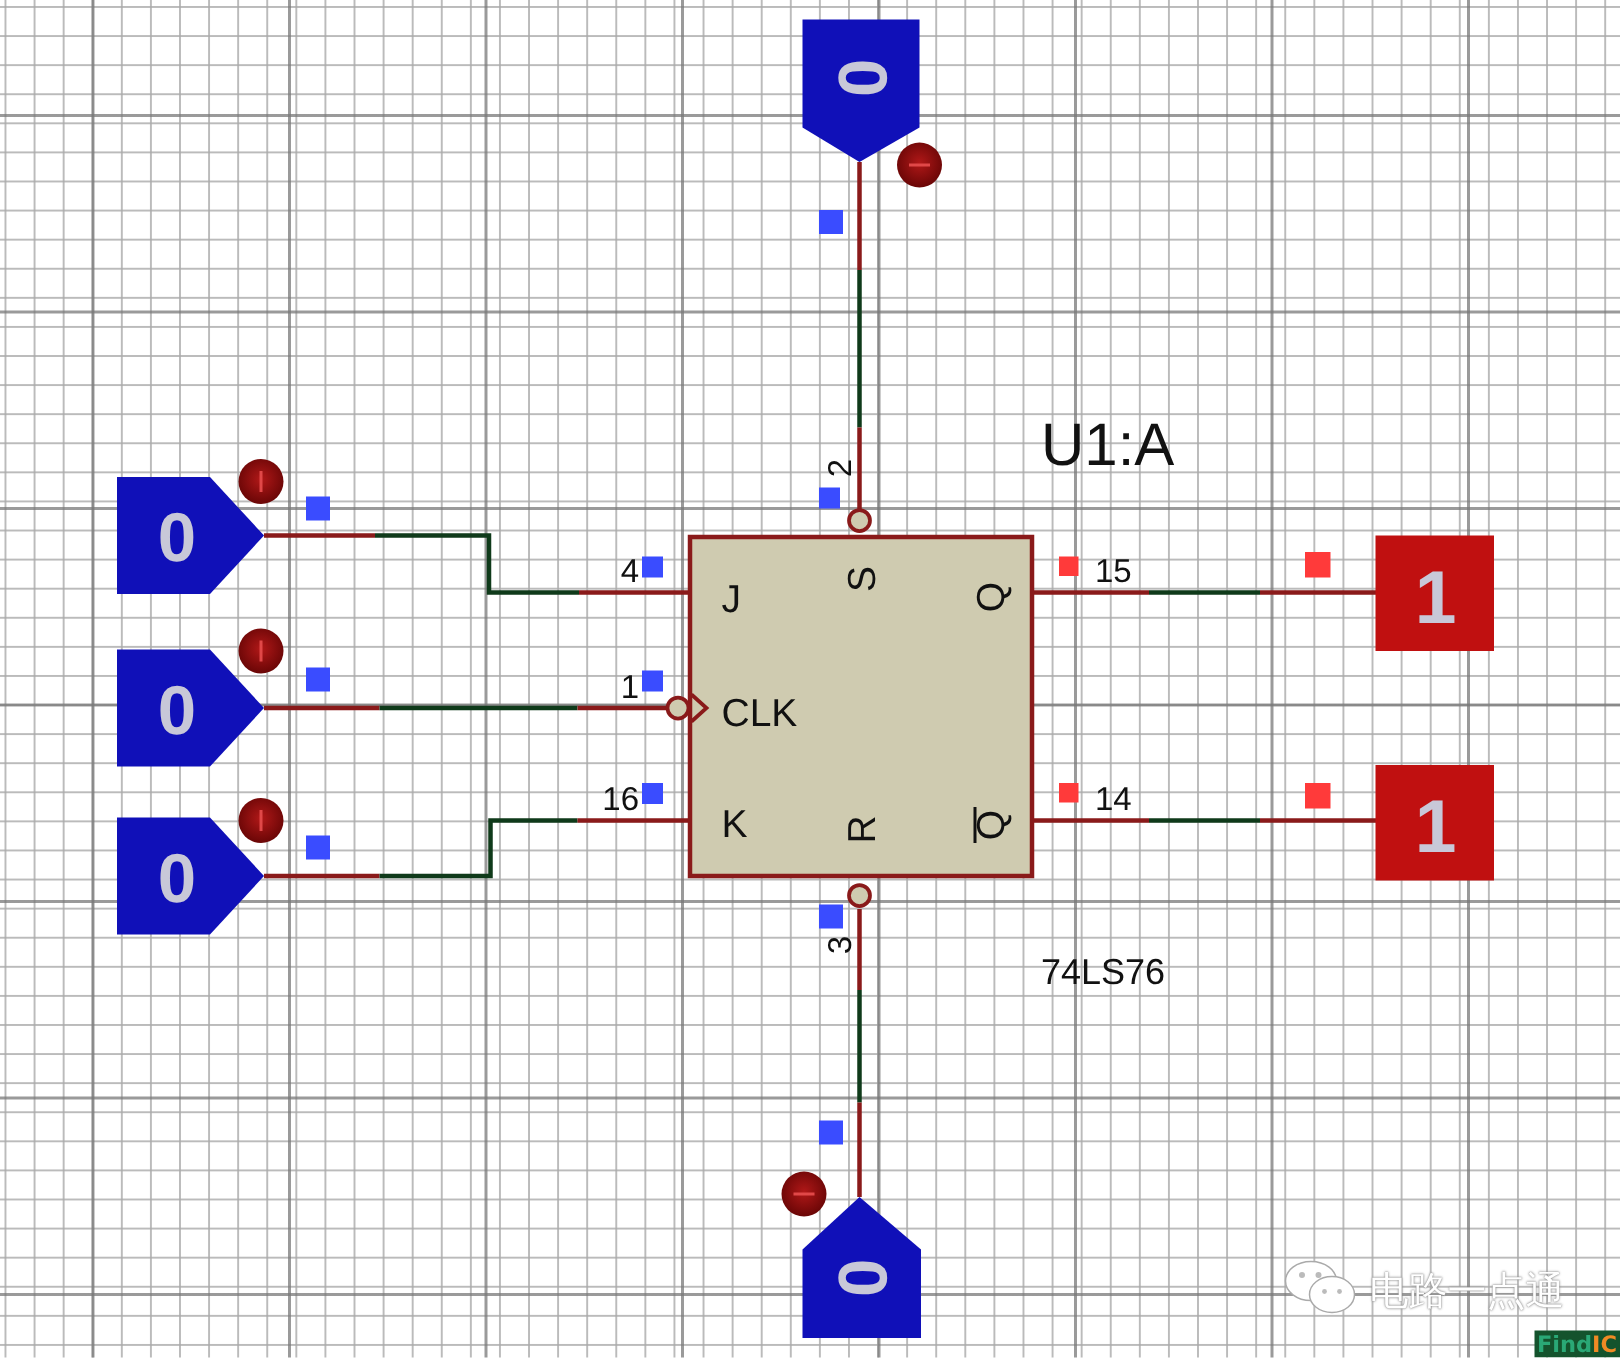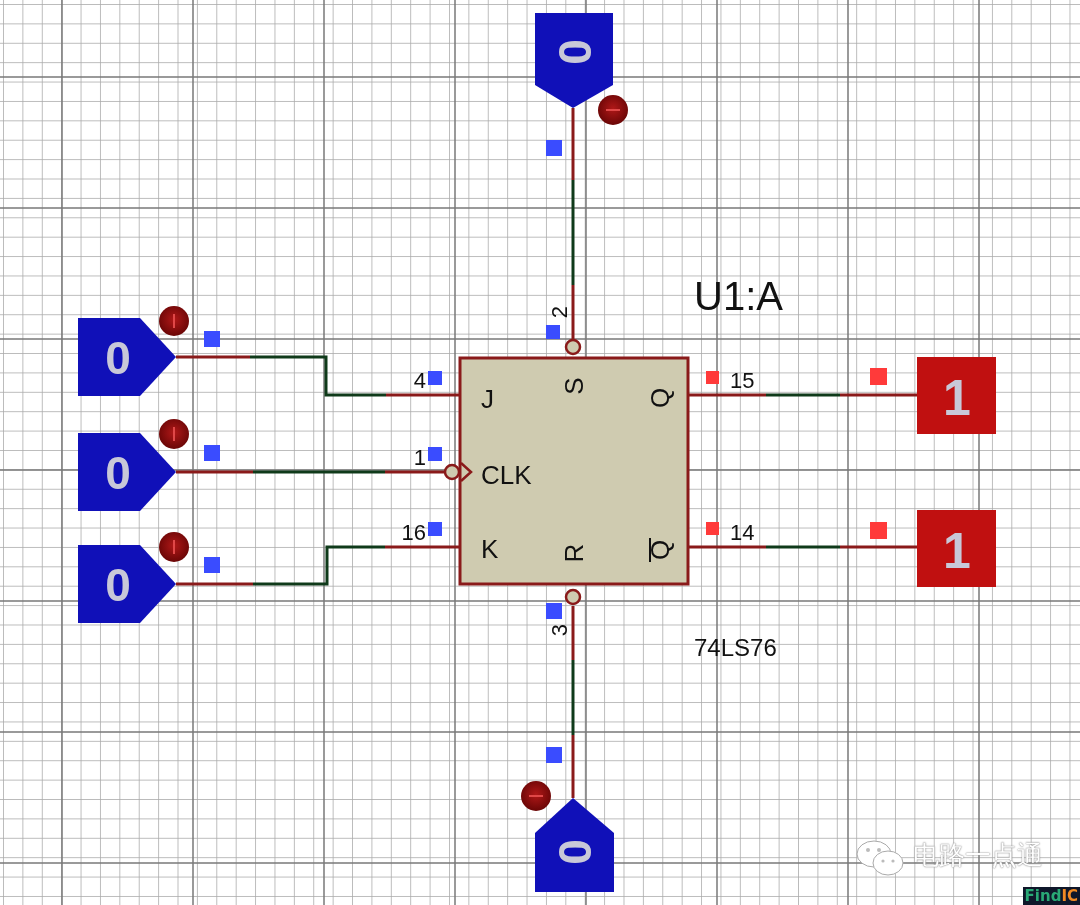--- a/index.html
+++ b/index.html
@@ -11,27 +11,27 @@
       linear-gradient(to bottom, rgba(120,120,120,0.75) 2px, transparent 2px),
       linear-gradient(to right, rgba(170,170,170,0.8) 1px, transparent 1px),
       linear-gradient(to bottom, rgba(170,170,170,0.8) 1px, transparent 1px);
     background-size: 131px 131px, 131px 131px, 19.4px 19.4px, 19.4px 19.4px;
     background-position: 61px 0px, 0px 76px, 3px 0px, 0px 4px;
     font-family: "Liberation Sans", sans-serif;
   }
   #schematic { position:absolute; left:0; top:0; }
   .lbl { font-family:"Liberation Sans", sans-serif; fill:#111; }
   .watermark {
-    position:absolute; left:855px; top:838px; display:flex; align-items:flex-start; gap:6px;
+    position:absolute; left:855px; top:838px; display:flex; align-items:flex-end; gap:6px;
     color:#ffffff; font-size:26px; font-family:"DejaVu Sans", sans-serif;
     text-shadow: 0 0 2px #999, 0 0 1px #777;
   }
   .findic {
     position:absolute; right:0; bottom:0; font-family:"DejaVu Sans", sans-serif;
-    font-weight:bold; font-size:15px; padding:0 2px; background:#0f172a;
+    font-weight:bold; font-size:15px; padding:0 2px; background:#14532d;
   }
   .findic .g { color:#2aa876; }
   .findic .o { color:#f08a24; }
 </style>
 </head>
 <body>
 
 <svg id="schematic" width="1080" height="905" viewBox="0 0 1080 905" xmlns="http://www.w3.org/2000/svg">
   <defs>
     <radialGradient id="toggleGrad" cx="50%" cy="45%" r="55%">

